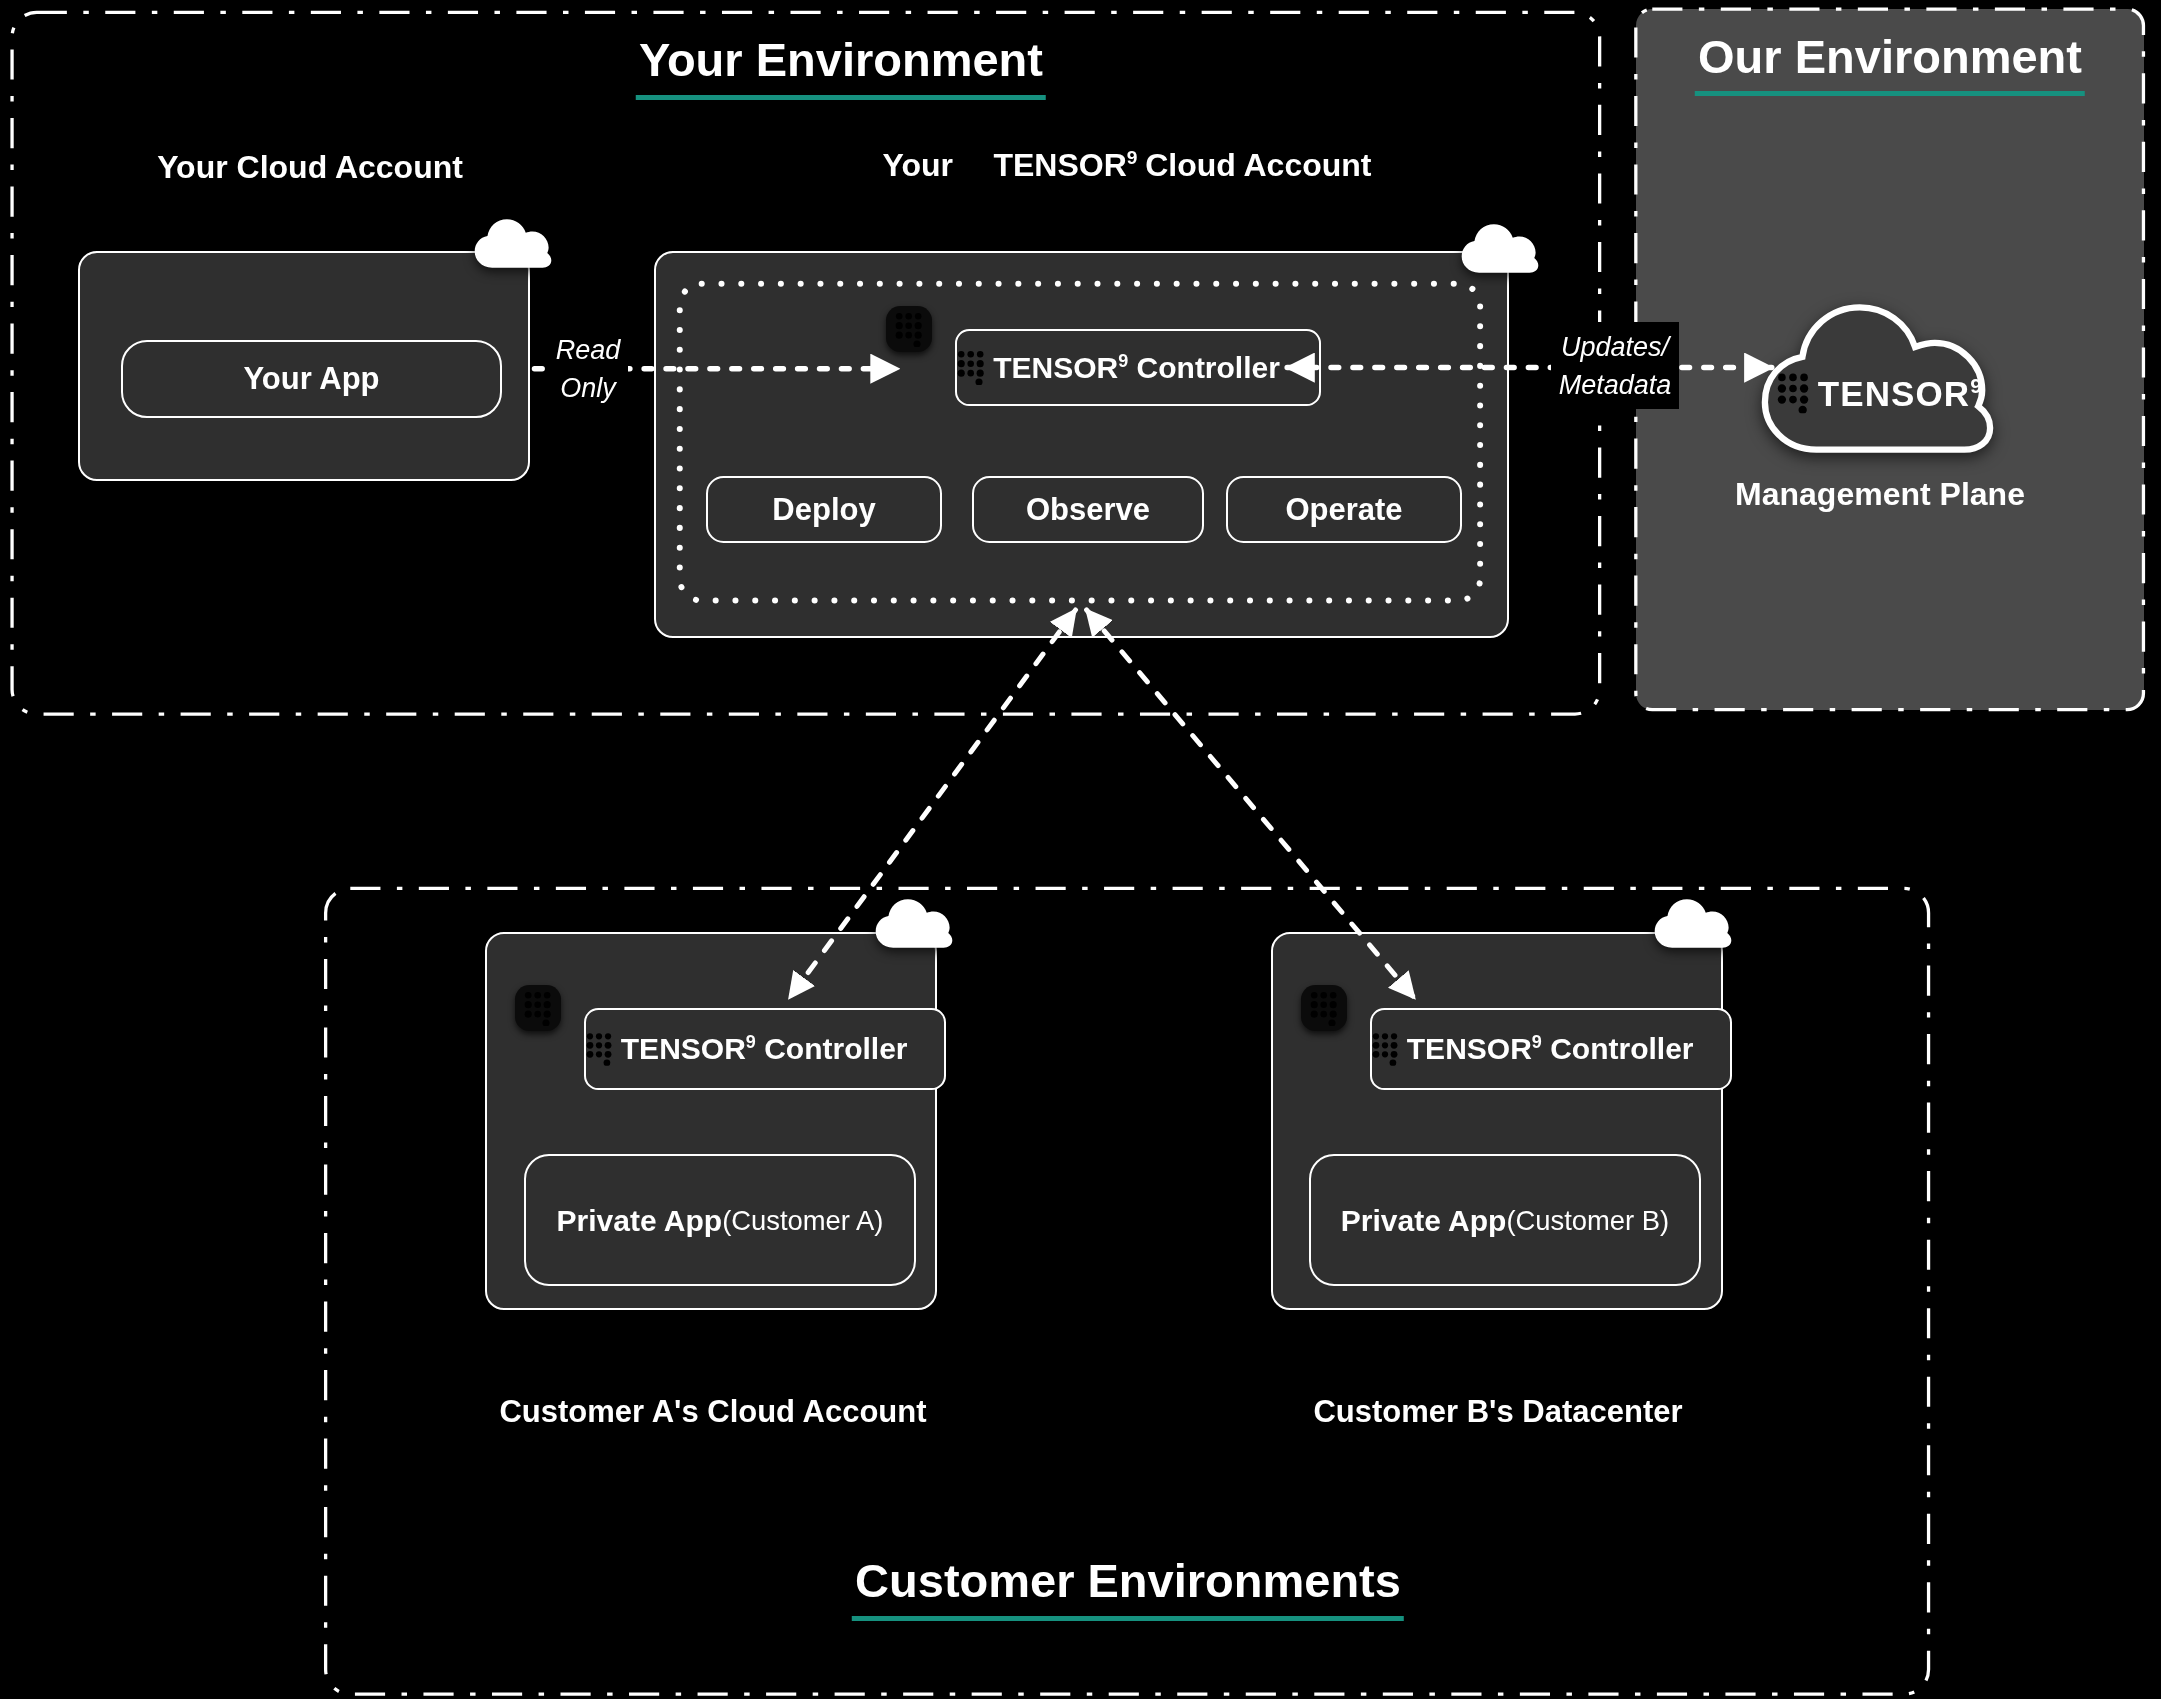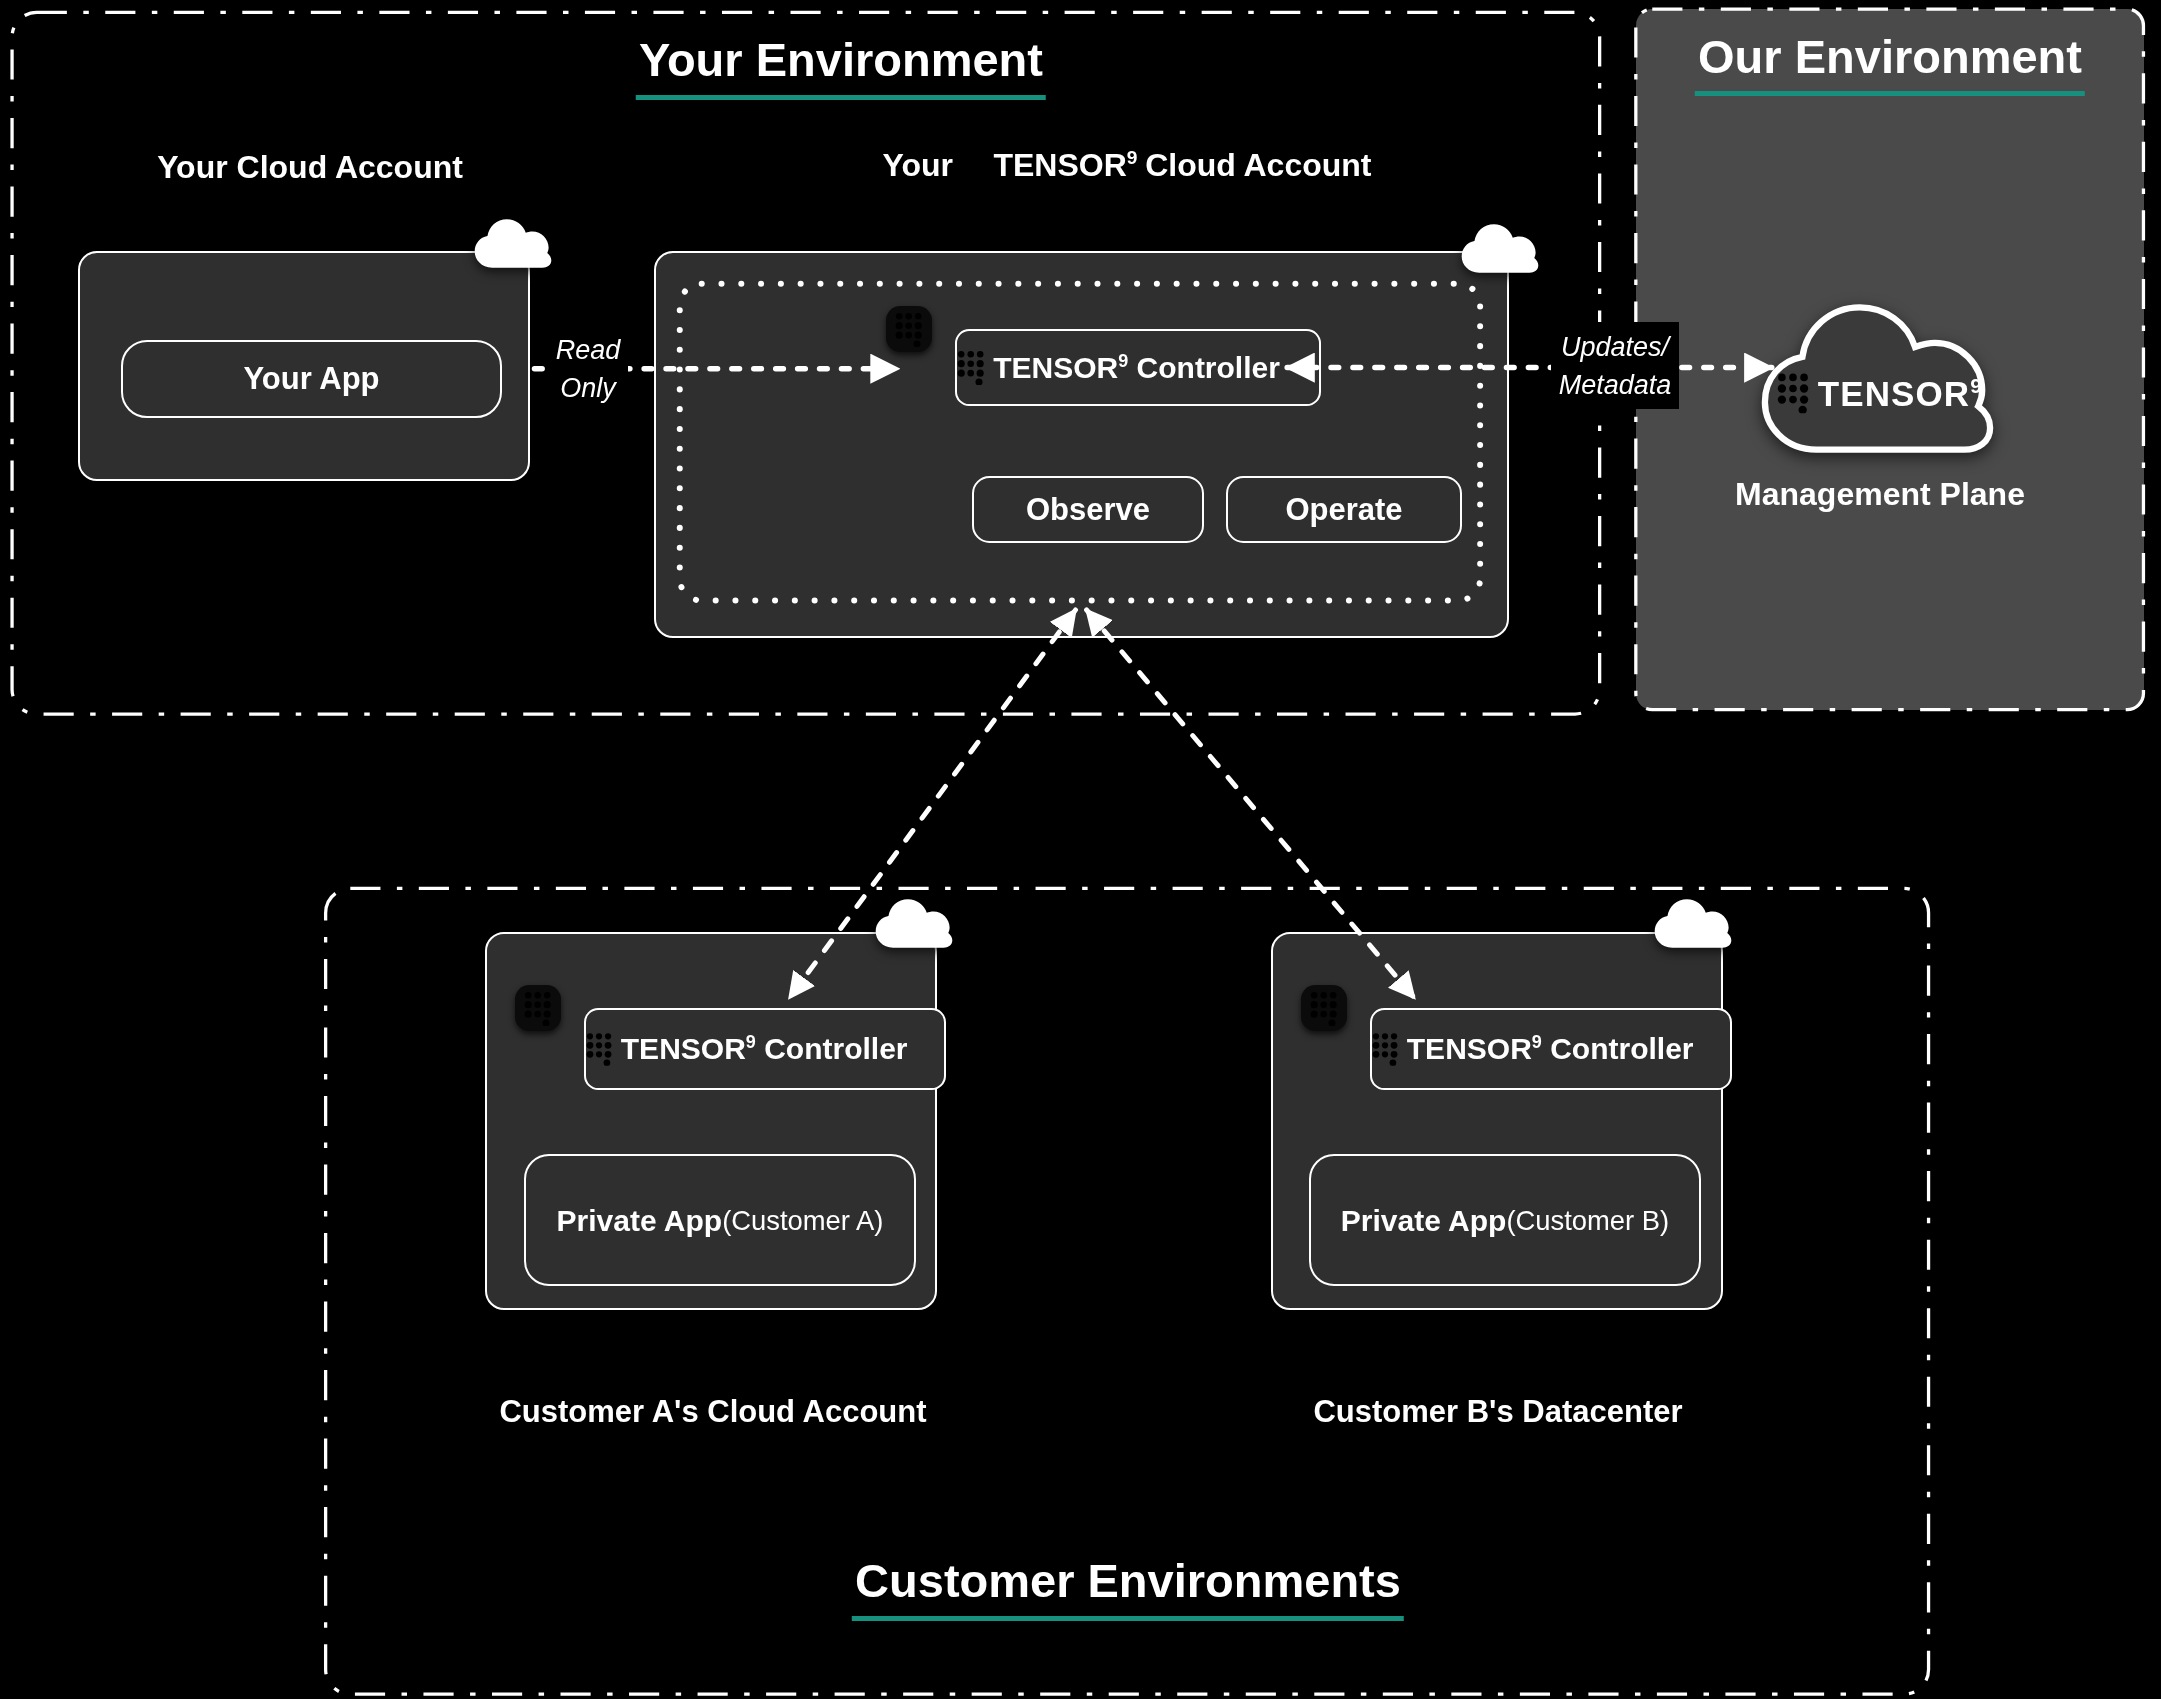--- a/index.html
+++ b/index.html
@@ -85,20 +85,23 @@
 
   <div class="solidbox box-layer" style="left:654px;top:251px;width:855px;height:387px;"></div>
 
   <div class="ctrlbox box-layer" style="left:909px;top:329px;width:366px;height:77px;">
     <svg class="mark" width="27.4" height="35" style="--mo:#8f8f8f" viewBox="0 0 50 64">
         <use href="#t9mark"></use>
       </svg>
     <span class="ctrl-text"><span>TENSOR</span><sup>9</sup>&nbsp;<span>Controller</span></span>
   </div>
 
+  <div class="btn box-layer" style="left:706px;top:476px;width:236px;height:67px;">
+    <span>Deploy</span>
+  </div>
   <div class="btn box-layer" style="left:972px;top:476px;width:232px;height:67px;">
     <span>Observe</span>
   </div>
   <div class="btn box-layer" style="left:1226px;top:476px;width:236px;height:67px;">
     <span>Operate</span>
   </div>
 
   <div class="solidbox box-layer" style="left:485px;top:932px;width:452px;height:378px;"></div>
   <div class="ctrlbox box-layer" style="left:538px;top:1008px;width:362px;height:82px;">
     <svg class="mark" width="26" height="34" style="--mo:#8f8f8f" viewBox="0 0 48 62">

